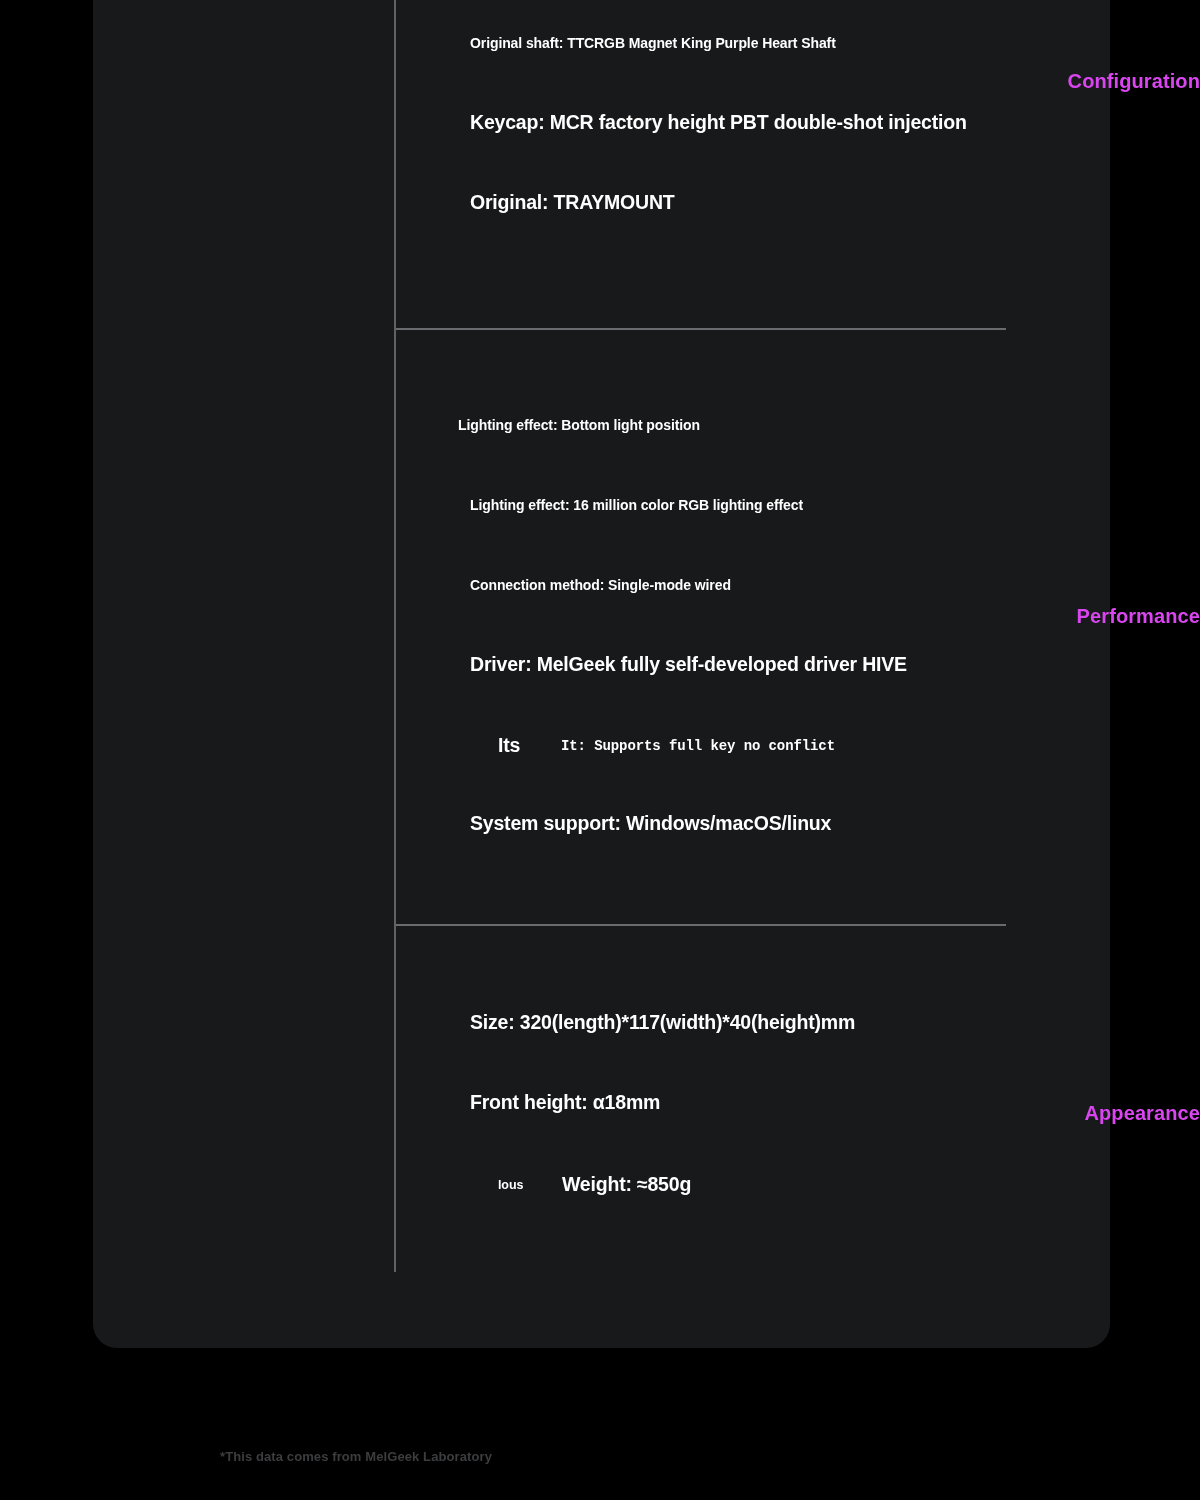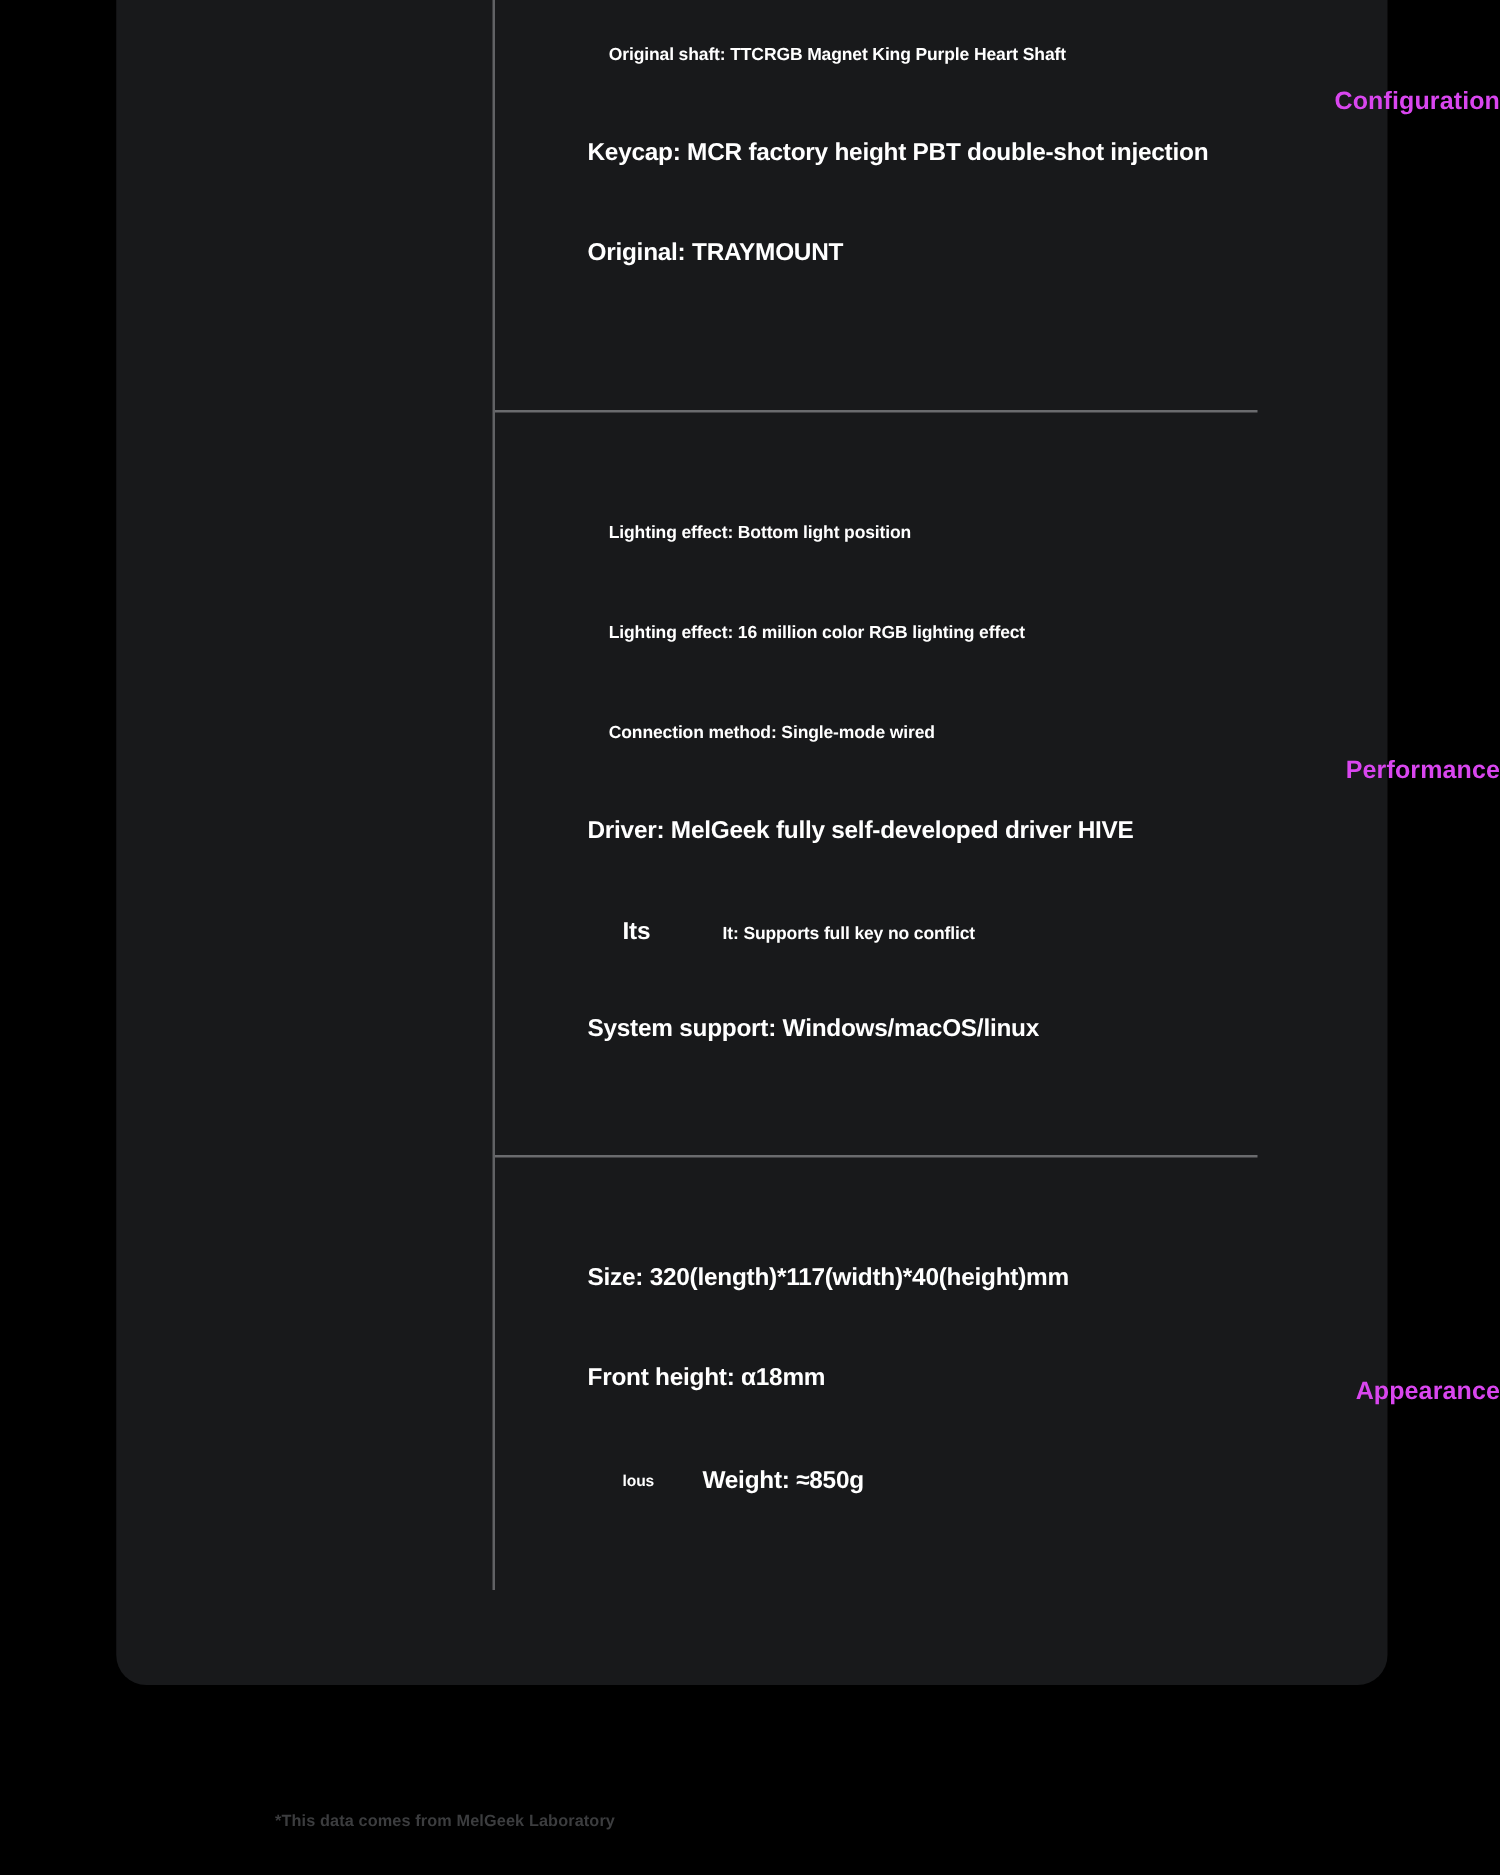--- a/index.html
+++ b/index.html
@@ -61,21 +61,21 @@
   }
 
   
   .spec-row {
     position: absolute;
     color: #ffffff;
     font-weight: bold;
     white-space: nowrap;
     line-height: 1;
   }
-  .sz-sm  { font-size: 14px; letter-spacing: -0.1px; margin-left: 17px; }
+  .sz-sm  { font-size: 14px; letter-spacing: -0.1px; }
   .sz-lg  { font-size: 19.5px; letter-spacing: -0.2px; }
   .sz-xs  { font-size: 12.5px; letter-spacing: -0.1px; }
 
   
   .frag {
     position: absolute;
     color: #ffffff;
     font-weight: bold;
     white-space: nowrap;
     line-height: 1;
@@ -102,25 +102,25 @@
 <div class="v-rule"></div>
 <div class="h-rule r1"></div>
 <div class="h-rule r2"></div>
 
 <div id="spec-content">
     <div class="section-label" style="top: 70px;">Configuration</div>
     <div class="spec-row sz-sm" style="left: 470px; top: 36px;">Original shaft: TTCRGB Magnet King Purple Heart Shaft</div>
     <div class="spec-row sz-lg" style="left: 470px; top: 113px;">Keycap: MCR factory height PBT double-shot injection</div>
     <div class="spec-row sz-lg" style="left: 470px; top: 193px;">Original: TRAYMOUNT</div>
     <div class="section-label" style="top: 605px;">Performance</div>
-    <div class="spec-row sz-sm" style="left: 470px; top: 418px;">Lighting effect: Bottom light position</div>
+    <div class="spec-row sz-sm" style="left: 458px; top: 418px;">Lighting effect: Bottom light position</div>
     <div class="spec-row sz-sm" style="left: 470px; top: 498px;">Lighting effect: 16 million color RGB lighting effect</div>
     <div class="spec-row sz-sm" style="left: 470px; top: 578px;">Connection method: Single-mode wired</div>
     <div class="spec-row sz-lg" style="left: 470px; top: 655px;">Driver: MelGeek fully self-developed driver HIVE</div>
-    <div class="spec-row sz-sm" style="left: 561px; top: 739px;">It: Supports full key no conflict</div>
+    <div class="spec-row sz-sm" style="left: 561px; top: 739px; font-family: Liberation Mono, monospace;">It: Supports full key no conflict</div>
     <div class="spec-row sz-lg" style="left: 470px; top: 814px;">System support: Windows/macOS/linux</div>
     <div class="frag sz-lg" style="left: 470px; top: 736px;">Its</div>
     <div class="section-label" style="top: 1102px;">Appearance</div>
     <div class="spec-row sz-lg" style="left: 470px; top: 1013px;">Size: 320(length)*117(width)*40(height)mm</div>
     <div class="spec-row sz-lg" style="left: 470px; top: 1093px;">Front height: α18mm</div>
     <div class="spec-row sz-lg" style="left: 562px; top: 1175px;">Weight: ≈850g</div>
     <div class="frag sz-xs" style="left: 470px; top: 1179px;">lous</div>
   </div>
 
 <div id="footnote">*This data comes from MelGeek Laboratory</div>

